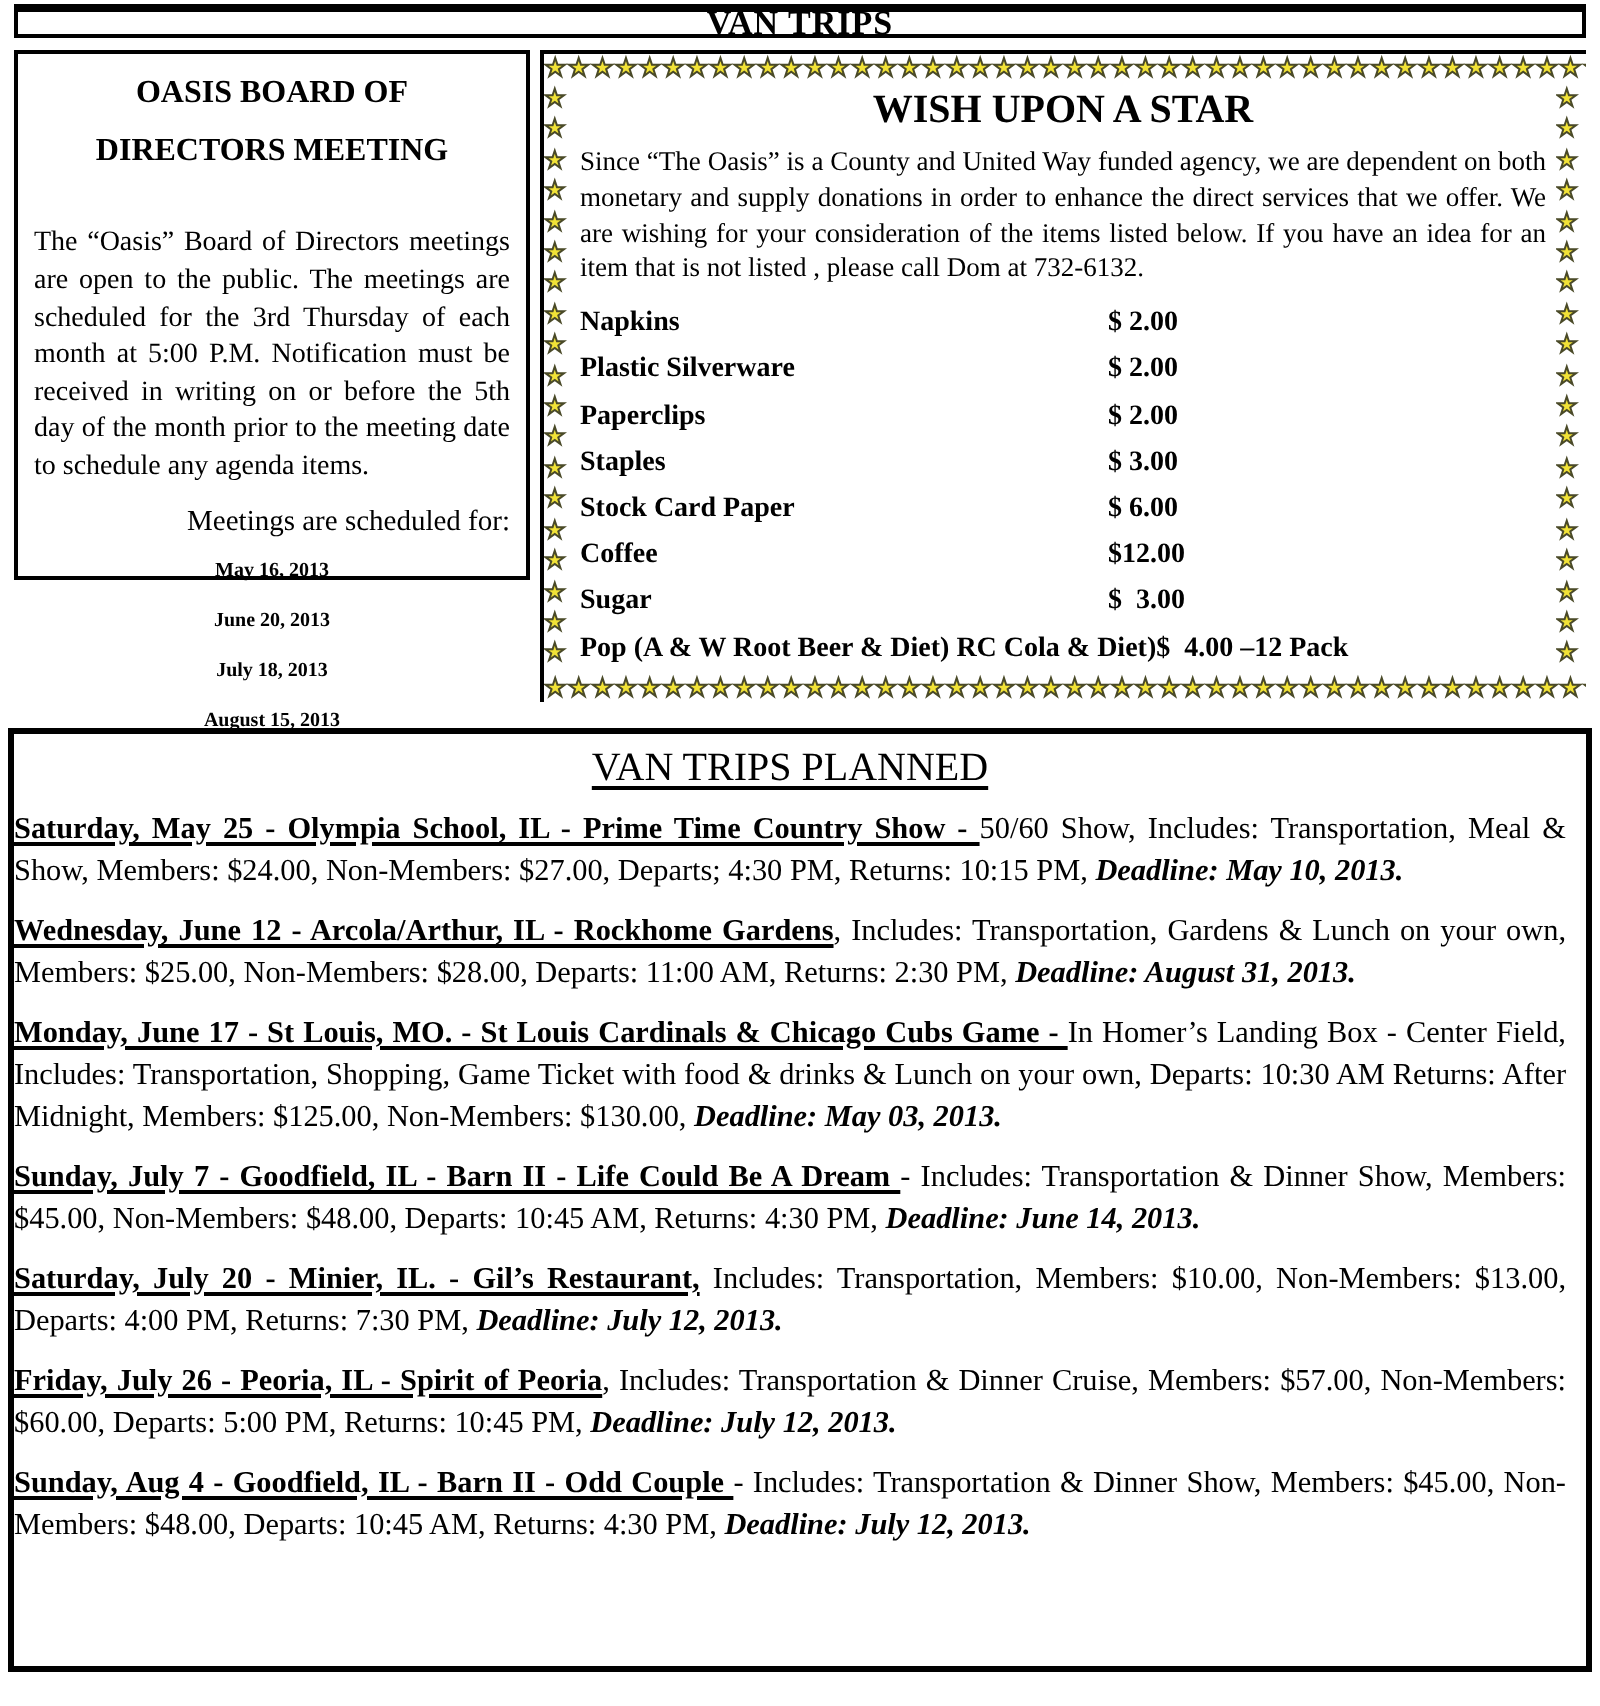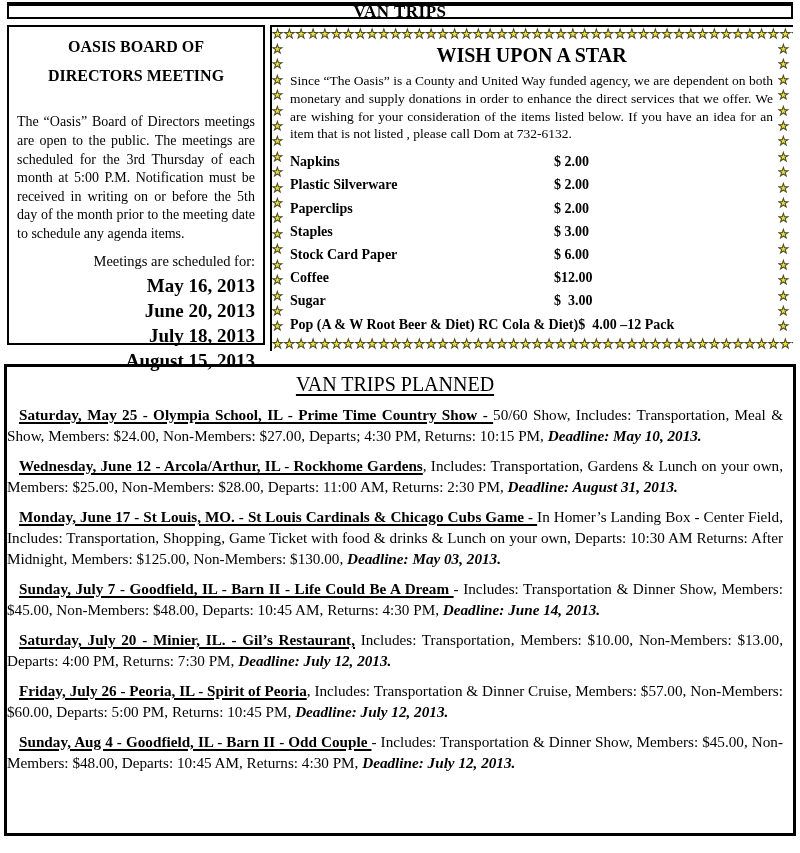--- a/index.html
+++ b/index.html
@@ -27,40 +27,40 @@
   
   .middle-row {
     display: flex;
     margin: 6px 7px 0 7px;
     gap: 5px;
     align-items: flex-start;
   }
 
   
   .board-box {
-    width: 258px; height: 320px;
+    width: 258px; height: 265px;
     border: 2px solid #000;
     padding: 6px 8px;
     flex: none;
   }
   .board-title {
     text-align: center; font-weight: bold; font-size: 16px; line-height: 1.2;
   }
   .board-title.l1 { margin-top: 4px; }
   .board-title.l2 { margin-top: 10px; }
   .board-paragraph {
     margin-top: 28px;
     font-size: 14px; line-height: 18.6px;
     text-align: justify;
   }
   .board-schedule-heading {
     margin-top: 9px; text-align: right; font-weight: normal; font-size: 14.5px;
   }
   .board-date {
-    margin-top: 7px; text-align: right; font-weight: bold; font-size: 19px; line-height: 18px;
+    margin-top: 7px; text-align: center; font-weight: bold; font-size: 10px; line-height: 18px;
   }
 
   
   .star-box {
     flex: 1;
     height: 326px;
     border-top: 2px solid #000;
     border-left: 2px solid #000;
     display: grid;
     grid-template-columns: 16px 1fr 16px;
@@ -124,21 +124,20 @@
     font-size: 15.2px; line-height: 21.2px;
     text-align: justify;
     margin-bottom: 8.5px;
   }
   .trip:last-child { margin-bottom: 0; }
   .trip .t-title {
     font-weight: bold;
     text-decoration: underline;
     text-decoration-thickness: 1.5px;
     text-underline-offset: 2px;
-    margin-left: 12px;
   }
   .trip .t-deadline { font-weight: bold; font-style: italic; }
 </style>
 </head>
 <body>
 
 <div class="header-box">
   <h1>VAN TRIPS</h1>
 </div>
 

